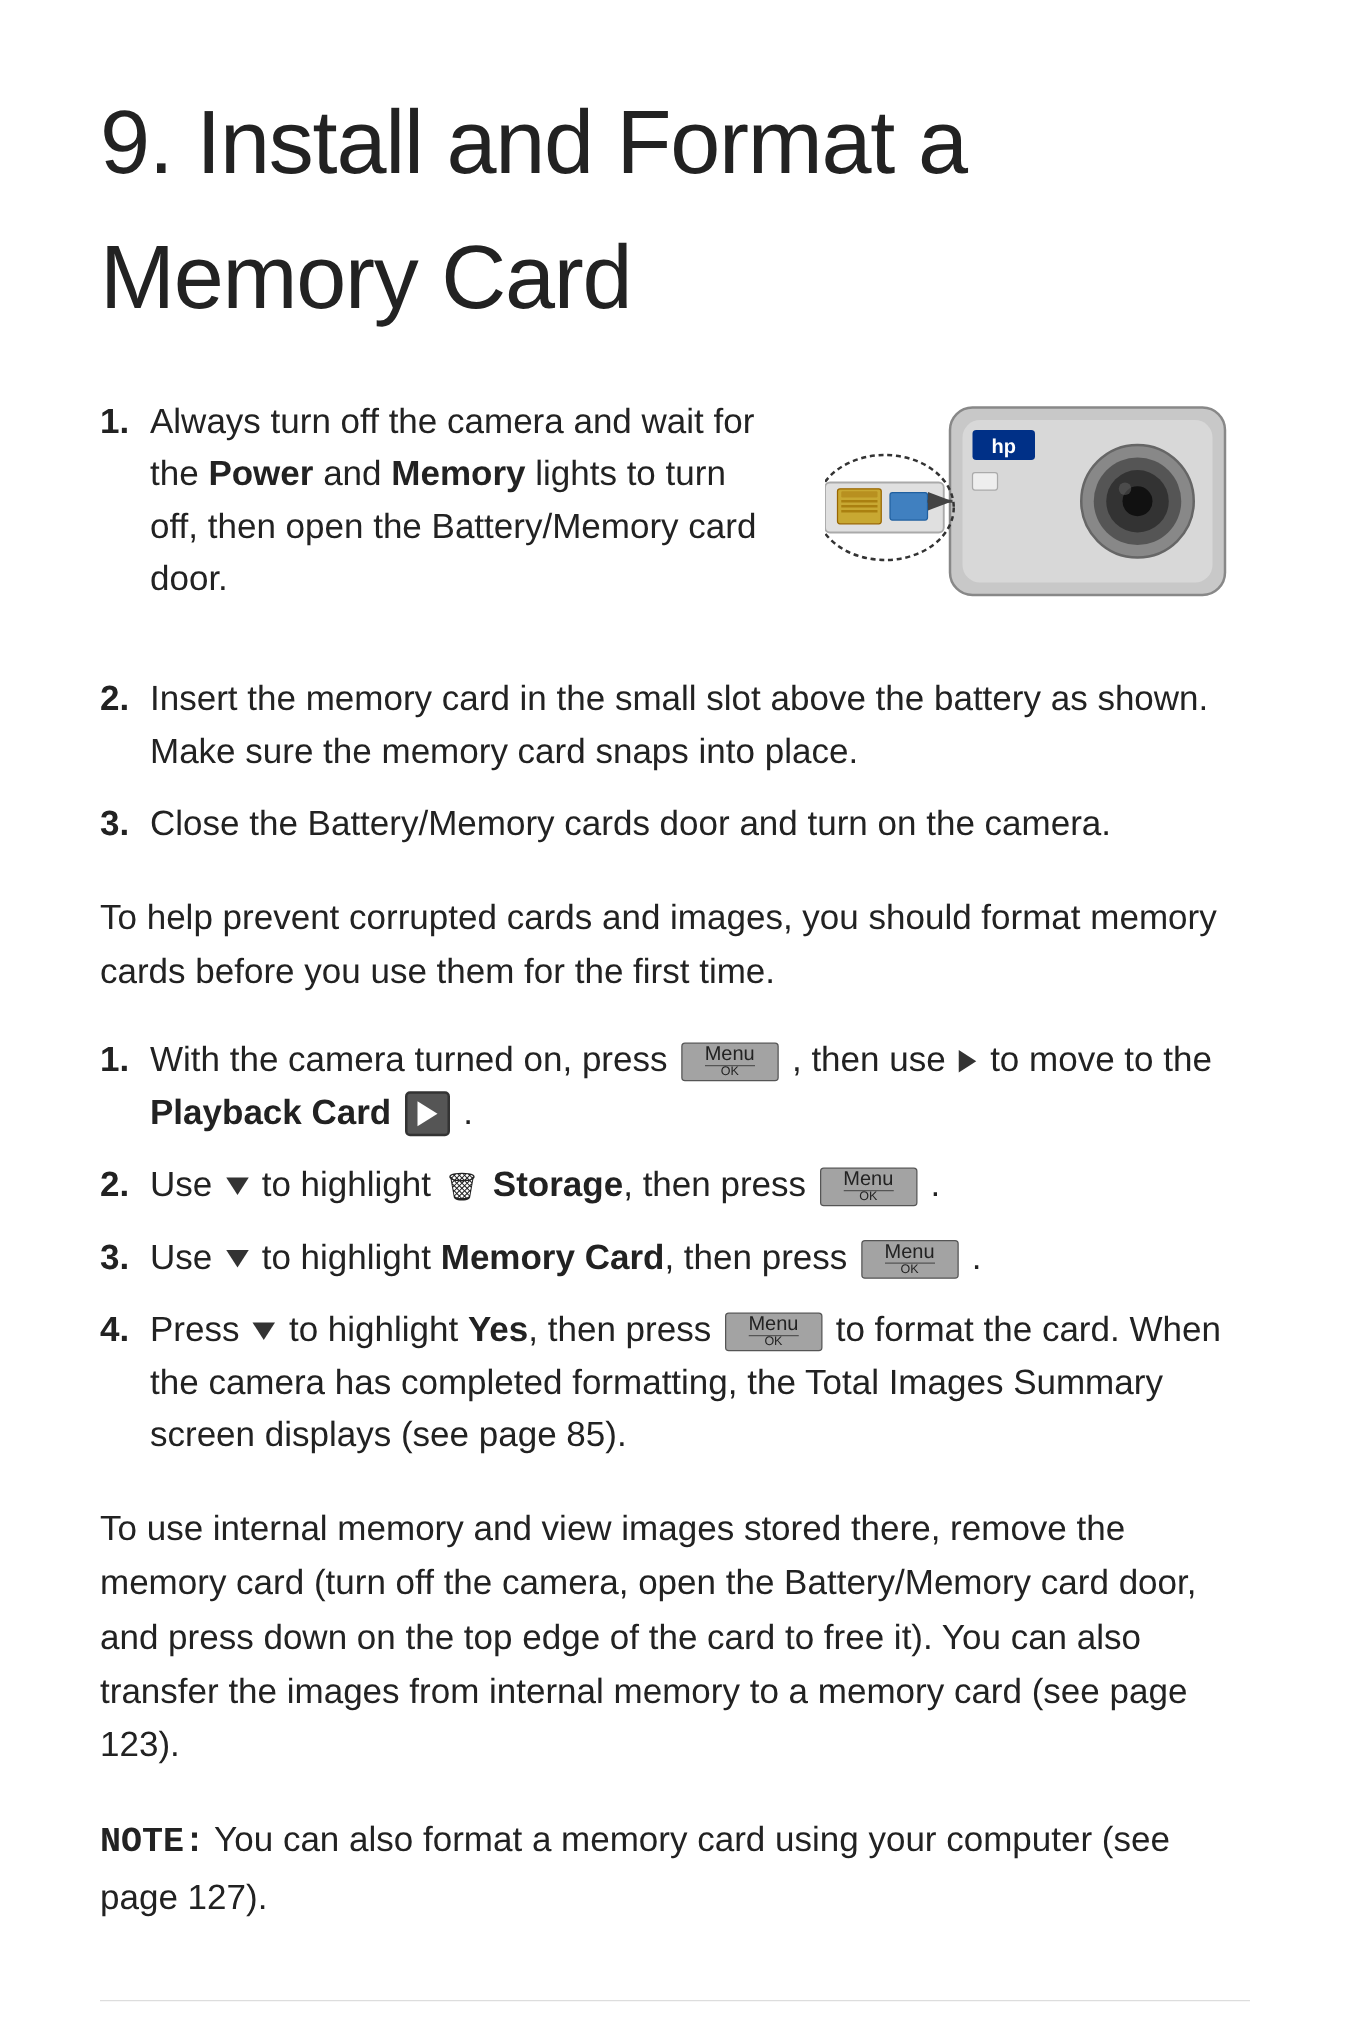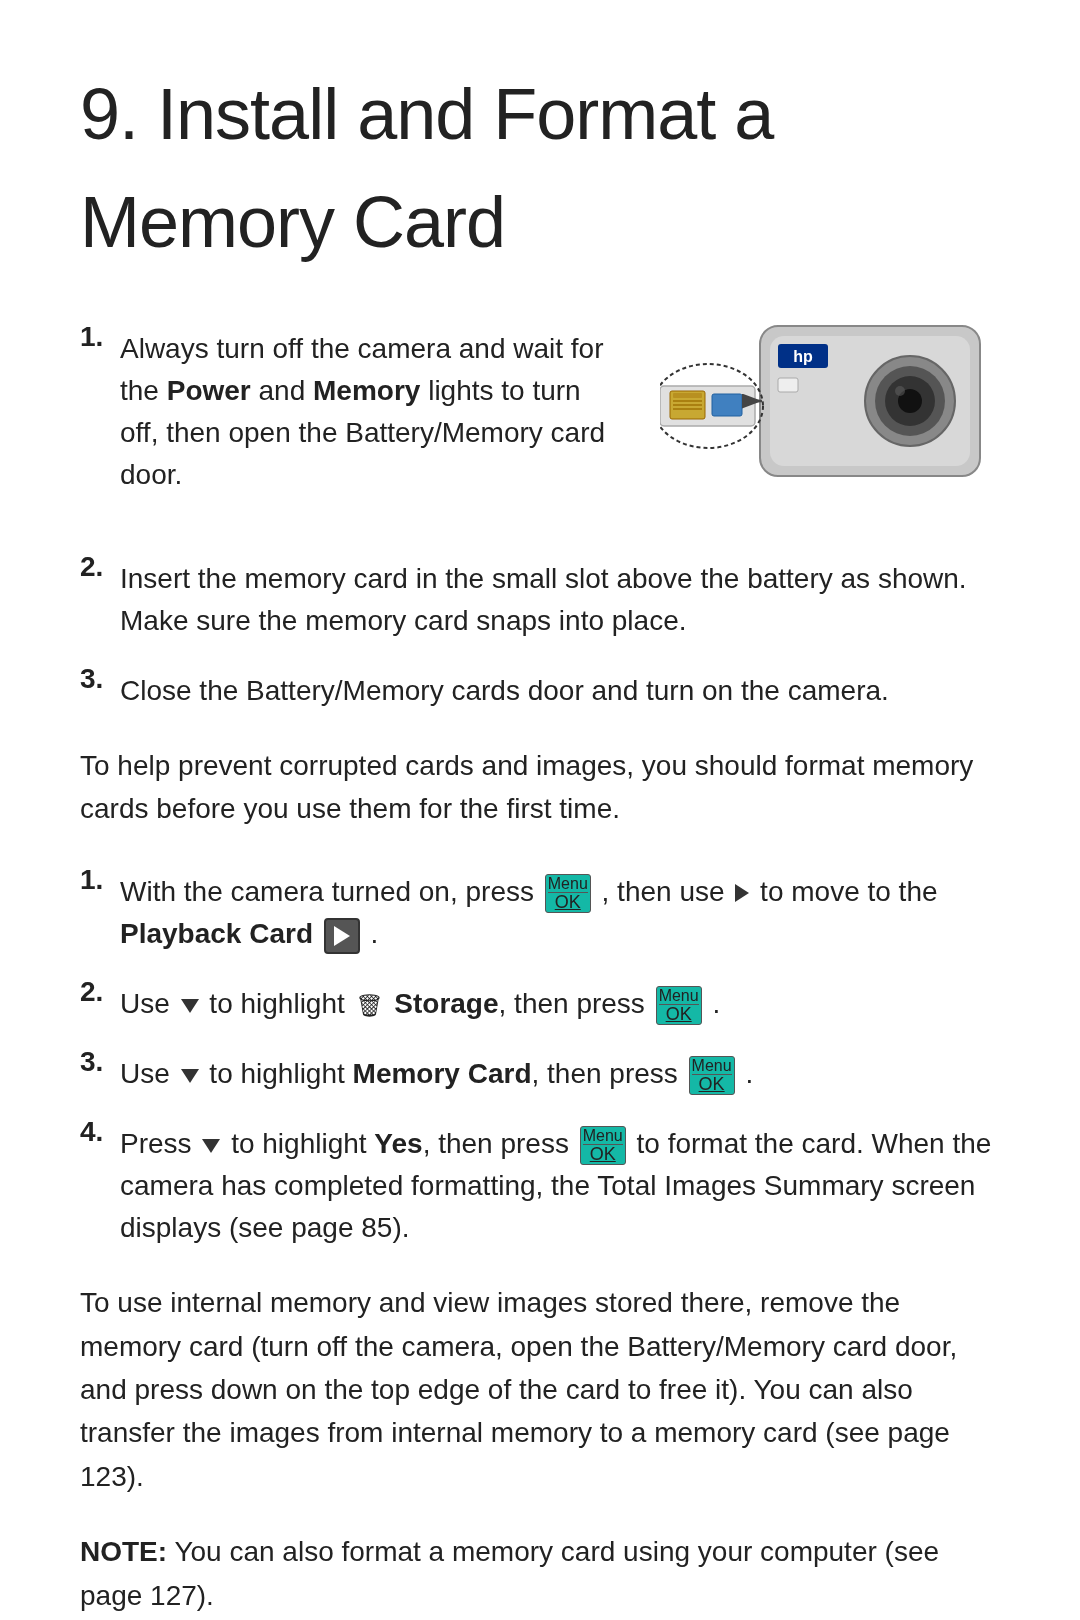--- a/index.html
+++ b/index.html
@@ -65,60 +65,59 @@
       gap: 12px;
     }
 
     ol li .num {
       font-weight: bold;
       min-width: 28px;
     }
 
     .step-content {
       flex: 1;
-      margin-top: 12px;
     }
 
     p {
       margin-bottom: 28px;
       line-height: 1.55;
       margin-top: 32px;
     }
 
     .note-label {
       font-weight: bold;
+      font-family: Liberation Mono, monospace;
     }
 
     .menu-btn {
       display: inline-flex;
       flex-direction: column;
       align-items: center;
       justify-content: center;
       border: 1px solid #555;
       border-radius: 3px;
-      padding: 1px 2px;
+      padding: 1px 18px;
       font-size: 18px;
       line-height: 1.1;
       vertical-align: middle;
       margin: 0 3px;
-      background: #14b8a6;
+      background: #a3a3a3;
     }
 
     .menu-btn .top {
       font-size: 16px;
       line-height: 1;
       border-bottom: 1px solid #555;
       width: 100%;
       text-align: center;
     }
 
     .menu-btn .bot {
-      font-size: 18px;
+      font-size: 10px;
       line-height: 1;
-      text-decoration: underline;
     }
 
     .arrow-right {
       display: inline-block;
       width: 0;
       height: 0;
       border-top: 9px solid transparent;
       border-bottom: 9px solid transparent;
       border-left: 14px solid #333;
       vertical-align: middle;

